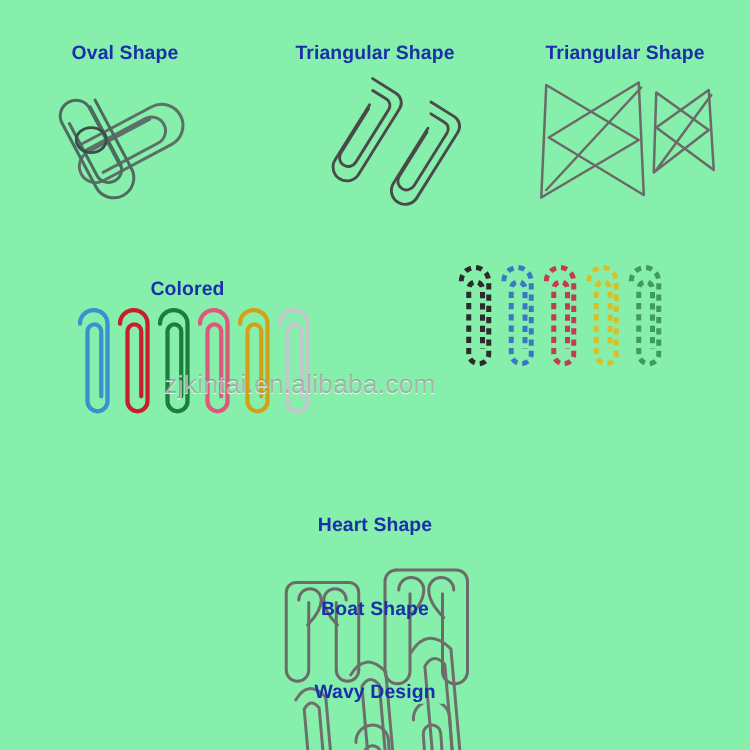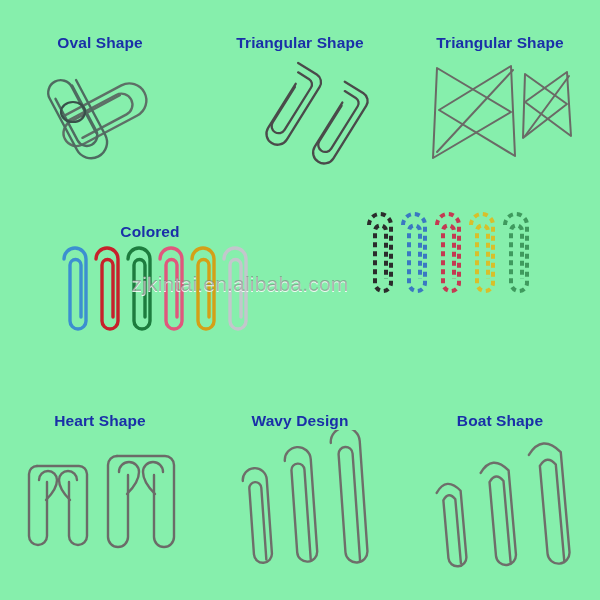--- a/index.html
+++ b/index.html
@@ -9,21 +9,21 @@
     font-family:"Liberation Sans", sans-serif;
     overflow:hidden;
     position:relative;
   }
   .sheet{position:relative;width:600px;height:600px;background:#86efac;}
 
   
   .row{position:absolute;left:0;width:600px;display:flex;}
   .row-1{top:0;height:205px;}
   .row-2{top:205px;height:195px;}
-  .row-3{top:400px;height:200px;}
+  .row-3{top:400px;height:200px;flex-direction:column;}
 
   .cell{flex:1 1 0;position:relative;display:flex;flex-direction:column;align-items:center;}
 
   .caption{
     color:#1a2fa8;
     font-weight:bold;
     font-size:15.5px;
     letter-spacing:.1px;
     white-space:nowrap;
     text-align:center;
@@ -32,21 +32,21 @@
   .row-2 .caption{margin-top:18px;}
   .row-3 .caption{margin-top:12px;}
 
   .art{position:relative;width:100%;flex:1 1 auto;}
   .art svg{position:absolute;left:50%;top:0;transform:translateX(-50%);}
 
   
   .watermark{
     position:absolute;
     left:0;width:480px;
-    top:272px;
+    top:296px;
     text-align:center;
     font-family:"Liberation Sans", sans-serif;
     font-size:21px;
     font-weight:500;
     letter-spacing:.2px;
     color:rgba(120,120,120,.55);
     text-shadow:0 1px 0 rgba(255,255,255,.85);
     pointer-events:none;
     white-space:nowrap;
     z-index:5;
@@ -188,56 +188,56 @@
             <path d="M24 36 h48 a9 9 0 0 1 9 9 v72 a10 10 0 0 1 -20 0 v-62"></path>
             <path d="M24 36 a9 9 0 0 0 -9 9 v72 a10 10 0 0 0 20 0 v-62"></path>
             <path d="M26 52 a10 10 0 0 1 20 0 q0 10 -12 22"></path>
             <path d="M70 52 a10 10 0 0 0 -20 0 q0 10 12 22"></path>
           </g>
         </svg>
       </div>
     </div>
 
     <div class="cell">
+      <div class="caption">Boat Shape</div>
+      <div class="art">
+        <svg width="170" height="150" viewBox="0 0 170 150" fill="none" stroke="#6e6e6a" stroke-width="2.4" stroke-linecap="round" stroke-linejoin="round">
+
+          <g transform="translate(8,44) rotate(-5)">
+            <path d="M12 20 q11 -16 24 0 v66 a9 9 0 0 1 -18 0 v-58 q6 -9 12 0 v64"></path>
+          </g>
+
+          <g transform="translate(52,24) rotate(-5)">
+            <path d="M12 20 q13 -18 28 0 v84 a10 10 0 0 1 -20 0 v-74 q7 -10 14 0 v82"></path>
+          </g>
+
+          <g transform="translate(100,4) rotate(-5)">
+            <path d="M12 22 q15 -20 32 0 v100 a11 11 0 0 1 -22 0 v-88 q8 -11 16 0 v98"></path>
+          </g>
+        </svg>
+      </div>
+    </div>
+
+    <div class="cell">
       <div class="caption">Wavy Design</div>
       <div class="art">
         <svg width="160" height="150" viewBox="0 0 160 150" fill="none" stroke="#6e6e6a" stroke-width="2.4" stroke-linecap="round" stroke-linejoin="round">
 
           <g transform="translate(8,40) rotate(-4)">
             <path d="M14 12 a12 12 0 0 1 24 0 v74 a9 9 0 0 1 -18 0 v-66 a6 6 0 0 1 12 0 v72"></path>
           </g>
 
           <g transform="translate(50,20) rotate(-4)">
             <path d="M14 12 a13 13 0 0 1 26 0 v92 a10 10 0 0 1 -20 0 v-82 a6.5 6.5 0 0 1 13 0 v90"></path>
           </g>
 
           <g transform="translate(96,2) rotate(-4)">
             <path d="M14 12 a14.5 14.5 0 0 1 29 0 v110 a11 11 0 0 1 -22 0 v-98 a7 7 0 0 1 14 0 v108"></path>
           </g>
         </svg>
       </div>
     </div>
 
-    <div class="cell">
-      <div class="caption">Boat Shape</div>
-      <div class="art">
-        <svg width="170" height="150" viewBox="0 0 170 150" fill="none" stroke="#6e6e6a" stroke-width="2.4" stroke-linecap="round" stroke-linejoin="round">
-
-          <g transform="translate(8,44) rotate(-5)">
-            <path d="M12 20 q11 -16 24 0 v66 a9 9 0 0 1 -18 0 v-58 q6 -9 12 0 v64"></path>
-          </g>
-
-          <g transform="translate(52,24) rotate(-5)">
-            <path d="M12 20 q13 -18 28 0 v84 a10 10 0 0 1 -20 0 v-74 q7 -10 14 0 v82"></path>
-          </g>
-
-          <g transform="translate(100,4) rotate(-5)">
-            <path d="M12 22 q15 -20 32 0 v100 a11 11 0 0 1 -22 0 v-88 q8 -11 16 0 v98"></path>
-          </g>
-        </svg>
-      </div>
-    </div>
-
   </div>
 
   <div class="watermark">zjkintai.en.alibaba.com</div>
 
 </div>
 
 </body></html>

